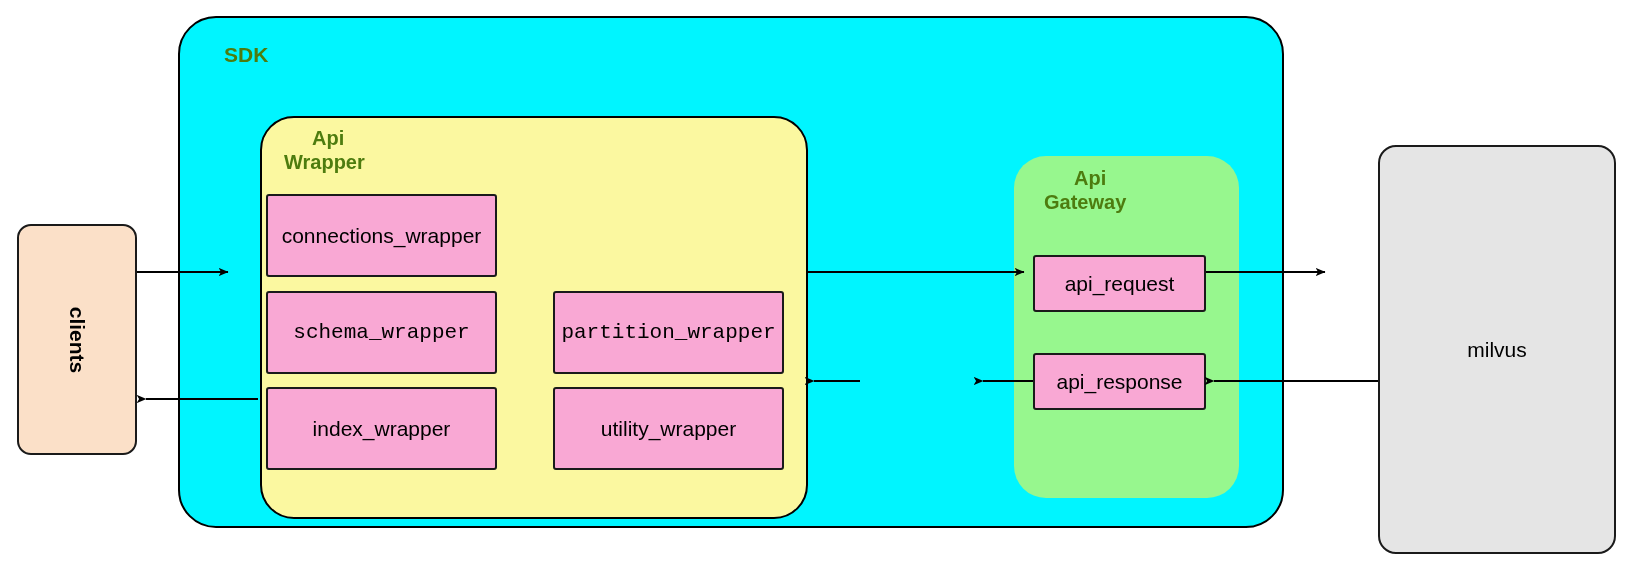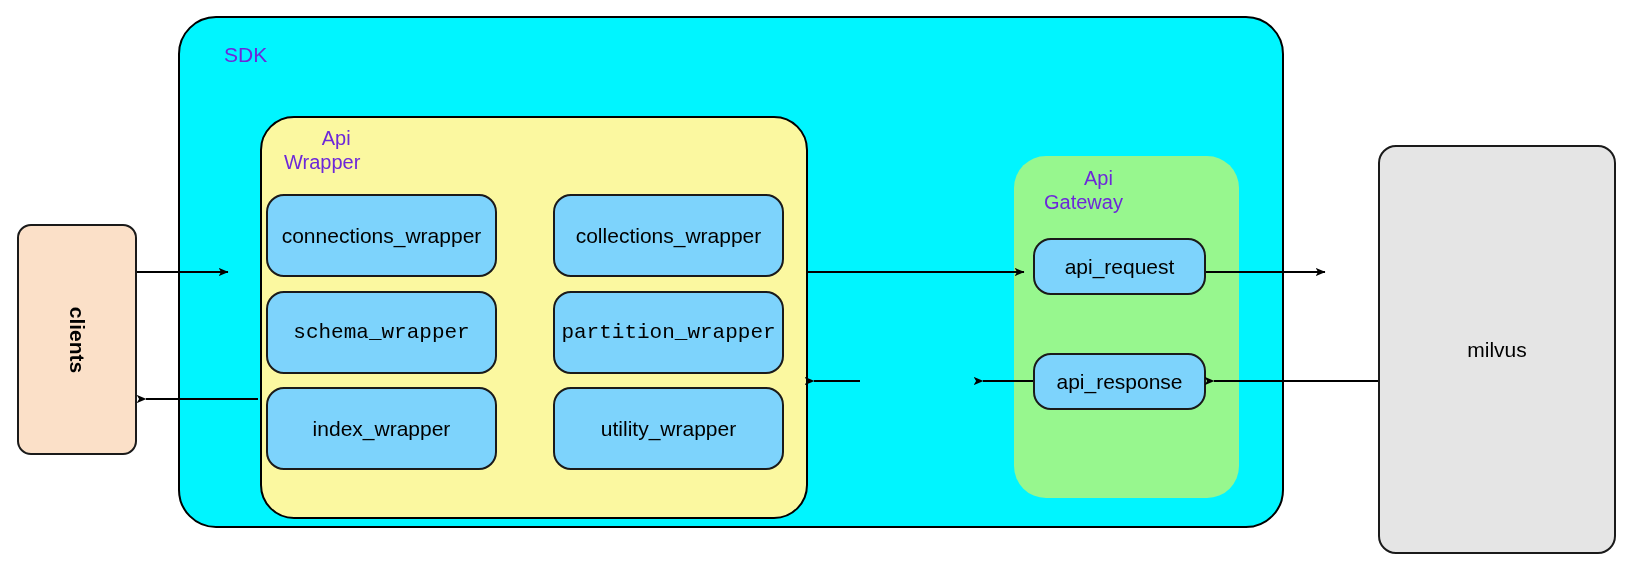--- a/index.html
+++ b/index.html
@@ -46,25 +46,24 @@
     width: 225px;
     height: 342px;
     background: #97f78e;
     border: none;
     border-radius: 32px;
   }
 
   
   .container-title {
     position: absolute;
-    font-weight: normal;
-    color: #6d28d9;
+    font-weight: bold;
+    color: #4d7c0f;
     line-height: 1.22;
     white-space: pre-line;
-    text-align: center;
   }
   .title-sdk {
     left: 44px;
     top: 24px;
     font-size: 21px;
   }
   .title-apiwrapper {
     left: 22px;
     top: 8px;
     font-size: 20px;
@@ -74,41 +73,41 @@
     left: 30px;
     top: 10px;
     font-size: 20px;
     text-indent: 30px;
   }
 
   
   .node {
     position: absolute;
     box-sizing: border-box;
-    background: #7dd3fc;
+    background: #f9a8d4;
     border: 2.2px solid #1a1a1a;
-    border-radius: 18px;
+    border-radius: 3px;
     display: flex;
     align-items: center;
     justify-content: center;
     font-size: 21px;
     color: #000000;
     text-align: center;
   }
 
   
   .w-col-a { left: 266px; width: 231px; }
   .w-col-b { left: 553px; width: 231px; }
   .w-row-1 { top: 194px; height: 83px; }
   .w-row-2 { top: 291px; height: 83px; font-family: Liberation Mono, monospace; }
   .w-row-3 { top: 387px; height: 83px; }
 
   
   .g-node { left: 1033px; width: 173px; height: 57px; }
-  .g-row-1 { top: 238px; }
+  .g-row-1 { top: 255px; }
   .g-row-2 { top: 353px; }
 
   
   .checker-node {
     left: 860px;
     top: 354px;
     width: 115px;
     height: 57px;
   }
 
@@ -177,21 +176,20 @@
 Wrapper</div>
     </div>
 
     <div class="box gateway-box" style="left:834px; top:138px;">
       <div class="container-title title-gateway">Api
 Gateway</div>
     </div>
   </div>
 
   <div class="node w-col-a w-row-1">connections_wrapper</div>
-  <div class="node w-col-b w-row-1">collections_wrapper</div>
   <div class="node w-col-a w-row-2">schema_wrapper</div>
   <div class="node w-col-b w-row-2">partition_wrapper</div>
   <div class="node w-col-a w-row-3">index_wrapper</div>
   <div class="node w-col-b w-row-3">utility_wrapper</div>
 
 
   <div class="node g-node g-row-1">api_request</div>
   <div class="node g-node g-row-2">api_response</div>
 
   <div class="box milvus-box">milvus</div>

